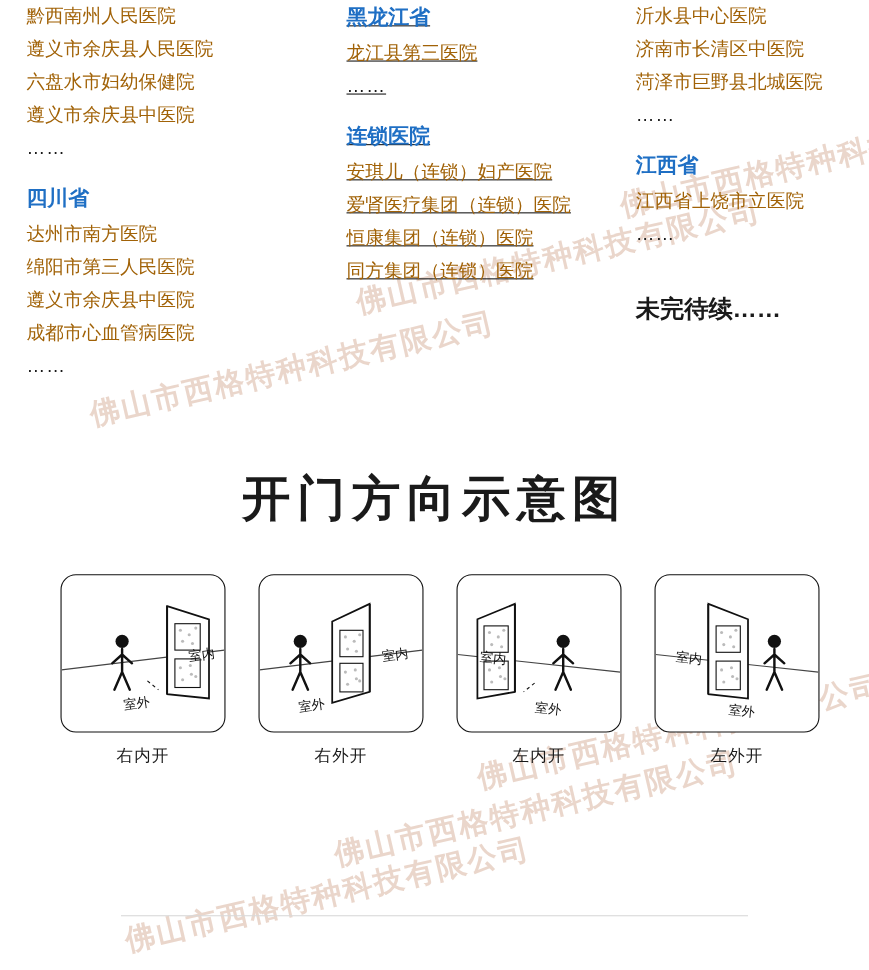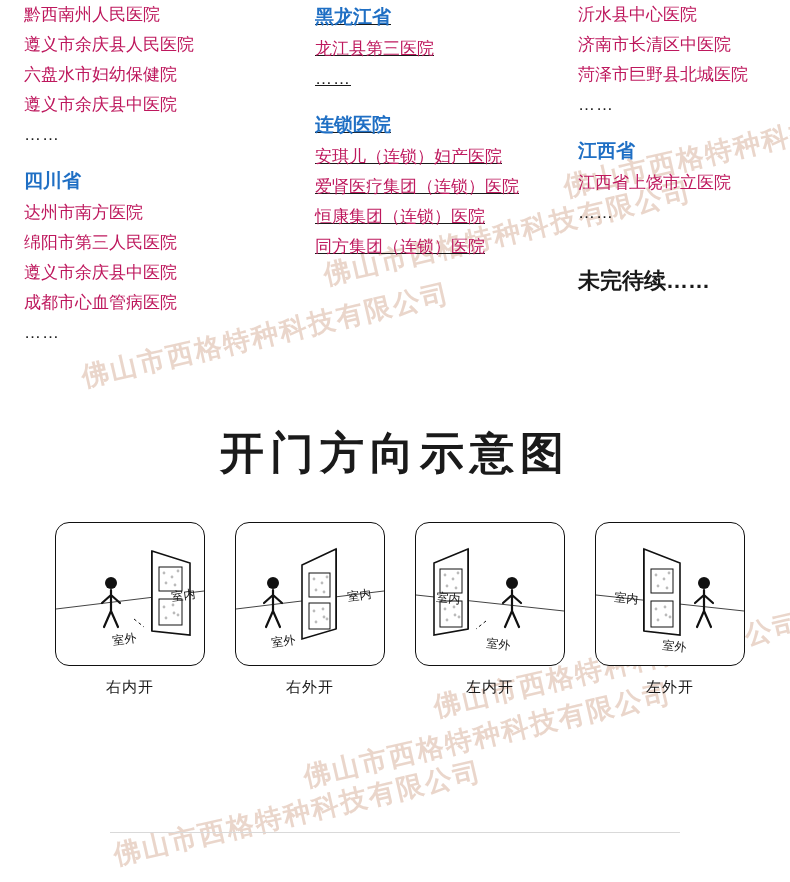--- a/index.html
+++ b/index.html
@@ -67,21 +67,21 @@
     color: #1f6fc4;
     font-size: 19px;
     font-weight: 700;
     line-height: 34px;
     margin-top: 14px;
   }
   .group-title.first { margin-top: 0; }
   .item {
     font-size: 17px;
     line-height: 30px;
-    color: #be185d;
+    color: #a16207;
     white-space: nowrap;
   }
   .dots {
     font-size: 17px;
     line-height: 30px;
     letter-spacing: 1px;
     color: #1a1a1a;
   }
   .tobe-continued {
     font-size: 22px;

